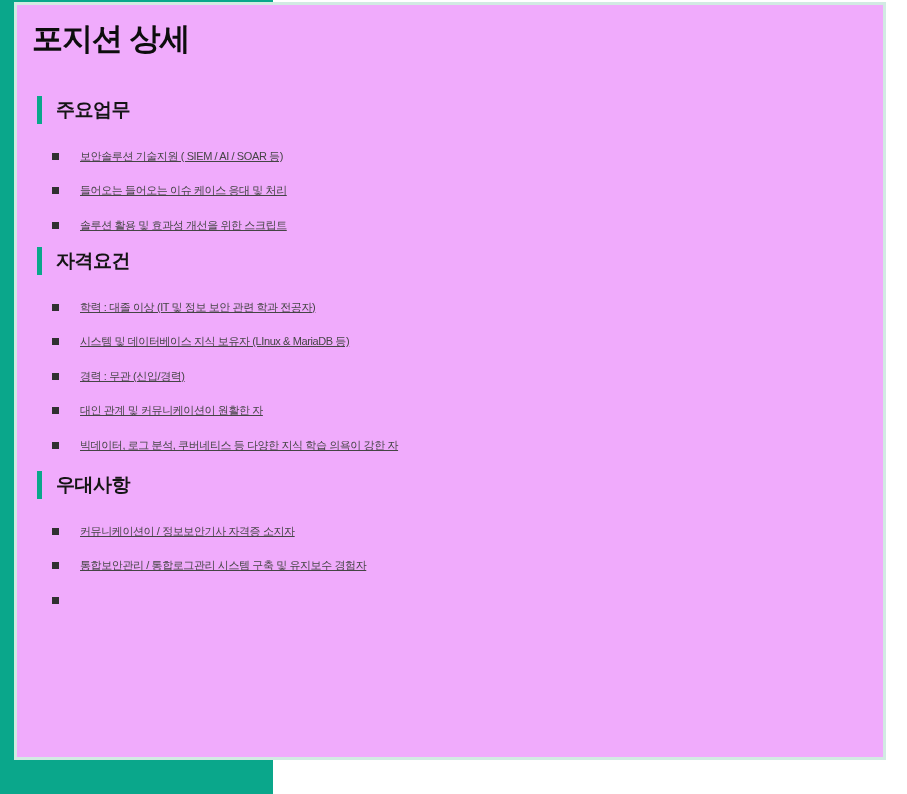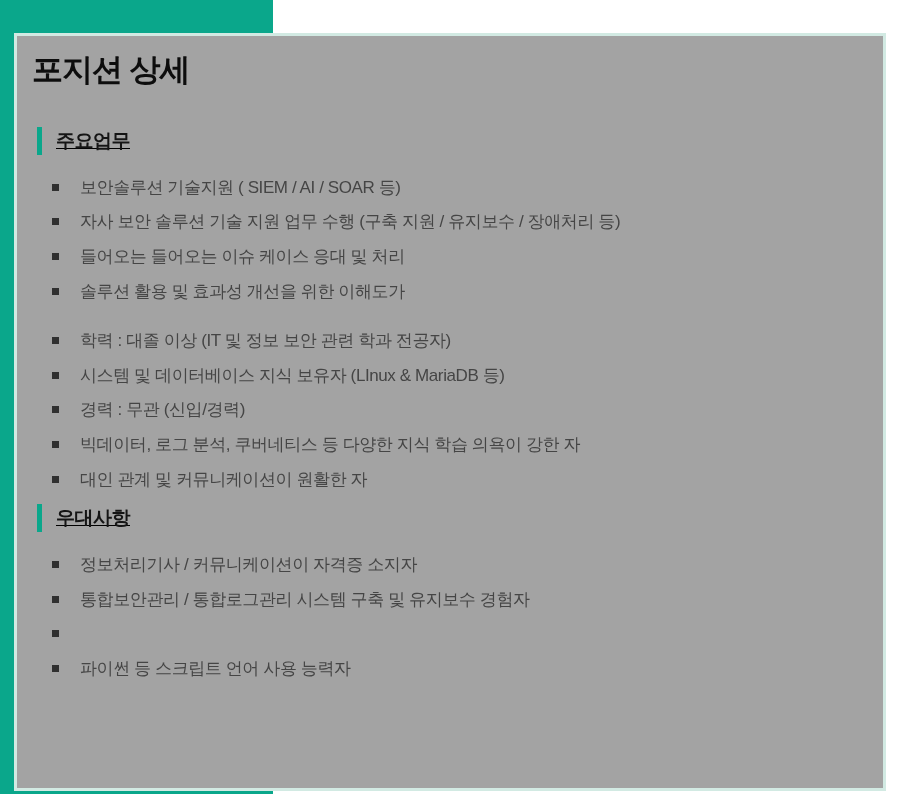--- a/index.html
+++ b/index.html
@@ -15,55 +15,55 @@
   body{
     width:907px;height:794px;position:relative;overflow:hidden;
     background:#ffffff;
     font-family:"Liberation Sans","DejaVu Sans",sans-serif;
   }
   .accent-rect{
     position:absolute;left:0;top:0;width:273px;height:794px;
     background:var(--accent-color);
   }
   .card{
-    position:absolute;left:14px;top:33px;width:872px;height:758px;
-    background:#a3a3a3;
+    position:absolute;left:14px;top:2px;width:872px;height:758px;
+    background:#f0abfc;
     border:3px solid var(--card-border-color);
     padding:17px 24px 0 15px;
   }
   h1.page-title{
     margin:0;
     font-size:31px;line-height:34px;
     font-weight:900;letter-spacing:-1px;
     color:var(--title-color);
   }
   .section{margin:0;}
   .sec-main{margin-top:40px;}
   .sec-qual{margin-top:4px;}
   .sec-pref{margin-top:8px;text-align:right;}
-  .sec-head{display:flex;align-items:center;height:28px;margin-left:5px;text-decoration:underline;}
+  .sec-head{display:flex;align-items:center;height:28px;margin-left:5px;}
   .bar{
     flex:0 0 auto;width:5px;height:28px;
     background:var(--accent-color);
     margin-right:14px;
   }
   .sec-head h2{
     margin:0;font-size:19px;font-weight:700;
     letter-spacing:-0.5px;color:var(--heading-color);
   }
   ul.items{list-style:none;margin:15px 0 0 0;padding:0;}
   li.item{display:flex;align-items:center;height:34.6px;}
   .sq{
     flex:0 0 auto;width:7px;height:7px;
     background:var(--bullet-color);
     margin:0 21px 0 20px;
   }
   .txt{
-    font-size:17px;line-height:1;letter-spacing:-0.4px;
-    color:var(--body-color);white-space:nowrap;
+    font-size:11px;line-height:1;letter-spacing:-0.4px;
+    color:var(--body-color);white-space:nowrap;text-decoration:underline;
   }
 </style>
 </head>
 <body>
 
 <div>
   <div class="accent-rect"></div>
 
   <div class="card">
     <h1 class="page-title">포지션 상세</h1>
@@ -73,75 +73,71 @@
         <span class="bar"></span>
         <h2>주요업무</h2>
       </div>
       <ul class="items">
         <li class="item">
             <span class="sq"></span>
             <span class="txt">보안솔루션 기술지원 ( SIEM / AI / SOAR  등)</span>
           </li>
         <li class="item">
             <span class="sq"></span>
-            <span class="txt">자사 보안 솔루션 기술 지원 업무 수행 (구축 지원 / 유지보수 / 장애처리 등)</span>
-          </li>
-        <li class="item">
-            <span class="sq"></span>
             <span class="txt">들어오는 들어오는 이슈 케이스 응대 및 처리</span>
           </li>
         <li class="item">
             <span class="sq"></span>
-            <span class="txt">솔루션 활용 및 효과성 개선을 위한 이해도가</span>
+            <span class="txt">솔루션 활용 및 효과성 개선을 위한 스크립트</span>
           </li>
       </ul>
     </section>
 
     <section class="section sec-qual">
+      <div class="sec-head">
+        <span class="bar"></span>
+        <h2>자격요건</h2>
+      </div>
       <ul class="items">
         <li class="item">
             <span class="sq"></span>
             <span class="txt">학력 : 대졸 이상 (IT 및 정보 보안 관련 학과 전공자)</span>
           </li>
         <li class="item">
             <span class="sq"></span>
             <span class="txt">시스템 및 데이터베이스 지식 보유자 (LInux &amp; MariaDB 등)</span>
           </li>
         <li class="item">
             <span class="sq"></span>
             <span class="txt">경력 : 무관 (신입/경력)</span>
           </li>
         <li class="item">
             <span class="sq"></span>
-            <span class="txt">빅데이터, 로그 분석, 쿠버네티스 등 다양한 지식 학습 의욕이 강한 자</span>
+            <span class="txt">대인 관계 및 커뮤니케이션이 원활한 자</span>
           </li>
         <li class="item">
             <span class="sq"></span>
-            <span class="txt">대인 관계 및 커뮤니케이션이 원활한 자</span>
+            <span class="txt">빅데이터, 로그 분석, 쿠버네티스 등 다양한 지식 학습 의욕이 강한 자</span>
           </li>
       </ul>
     </section>
 
     <section class="section sec-pref">
       <div class="sec-head">
         <span class="bar"></span>
         <h2>우대사항</h2>
       </div>
       <ul class="items">
         <li class="item">
             <span class="sq"></span>
-            <span class="txt">정보처리기사 / 커뮤니케이션이 자격증 소지자</span>
+            <span class="txt">커뮤니케이션이 / 정보보안기사 자격증 소지자</span>
           </li>
         <li class="item">
             <span class="sq"></span>
             <span class="txt">통합보안관리 / 통합로그관리 시스템 구축 및 유지보수 경험자</span>
           </li>
         <li class="item">
             <span class="sq"></span>
           </li>
-        <li class="item">
-            <span class="sq"></span>
-            <span class="txt">파이썬 등 스크립트 언어 사용 능력자</span>
-          </li>
       </ul>
     </section>
   </div>
 </div>
 
 </body></html>

